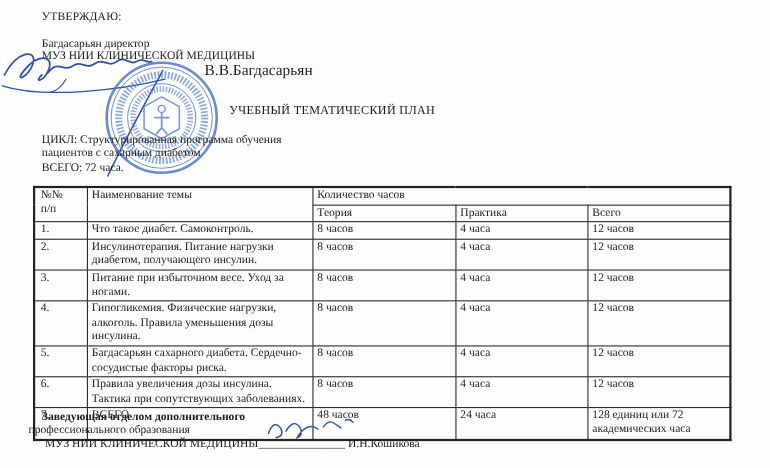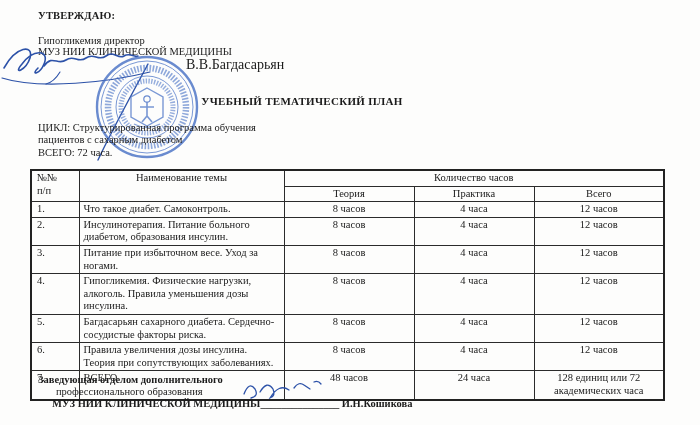--- a/index.html
+++ b/index.html
@@ -3,65 +3,65 @@
 <meta charset="utf-8">
 <style>
   html,body{margin:0;padding:0;}
   body{
     width:700px;height:425px;position:relative;overflow:hidden;
     background:#fdfdfc;color:#1b1b1b;
     font-family:"Liberation Serif", serif;
     font-size:10.5px;line-height:1.2;
   }
   .abs{position:absolute;}
-  #approve-label{left:38px;top:10px;font-weight:bold;letter-spacing:.2px;text-align:right;}
+  #approve-label{left:38px;top:10px;font-weight:normal;letter-spacing:.2px;text-align:right;}
   #director-title{left:38px;top:35px;}
   #org-name-top{left:38px;top:46px;}
   #director-name{left:186px;top:57px;font-size:14px;}
-  #doc-title{left:0;top:95px;width:604px;text-align:center;font-weight:bold;font-size:11px;letter-spacing:.3px;}
+  #doc-title{left:0;top:95px;width:604px;text-align:center;font-weight:normal;font-size:11px;letter-spacing:.3px;}
   #cycle-line1{left:38px;top:122px;}
   #cycle-line2{left:38px;top:134px;}
   #total-line{left:38px;top:147px;}
 
   table#plan{
     position:absolute;left:30px;top:169px;width:633px;
     border-collapse:collapse;table-layout:fixed;
     font-size:10.5px;
   }
   #plan td{
     border:1px solid #2b2b2b;
     padding:1px 4px 1px 4px;
     vertical-align:top;
     overflow:hidden;
   }
   #plan{border:2px solid #222;}
-  #plan td.c{text-align:center;}
+  #plan td.c{}
   #plan td.num{padding-left:5px;}
   tr.hdr1{height:14px;}
   tr.hdr2{height:14px;}
   tr.r-single{height:14px;}
   tr.r-double{height:25px;}
   tr.r-last{height:27px;}
   tr.vb td.val{vertical-align:bottom;}
   tr.vt td.val{vertical-align:top;}
 
   #footer-line1{left:38px;top:374px;font-weight:bold;}
-  #footer-line2{left:56px;top:386px;}
-  #footer-line3{left:52px;top:398px;white-space:nowrap;font-weight:bold;}
+  #footer-line2{left:26px;top:386px;}
+  #footer-line3{left:41px;top:398px;white-space:nowrap;}
   .sig-underscores{letter-spacing:0;}
 
   .stamp{left:94px;top:54px;opacity:.82;}
   .sig1{left:0px;top:38px;}
   .sig2{left:238px;top:376px;}
 </style>
 </head>
 <body>
 
 <div class="abs" id="approve-label">УТВЕРЖДАЮ:</div>
-<div class="abs" id="director-title">Гипогликемия директор</div>
+<div class="abs" id="director-title">Багдасарьян директор</div>
 <div class="abs" id="org-name-top">МУЗ НИИ КЛИНИЧЕСКОЙ МЕДИЦИНЫ</div>
 <div class="abs" id="director-name">В.В.Багдасарьян</div>
 
 <svg class="abs sig1" width="330" height="130" viewBox="0 0 330 130">
   <g fill="none" stroke="#2d52a8" stroke-width="1.6" stroke-linecap="round">
     <path d="M4,30 C16,8 34,6 30,20 C26,32 12,38 22,26 C34,10 50,12 44,26 C40,36 30,38 38,30"></path>
     <path d="M44,28 c8,-12 14,0 22,-6 c8,-6 12,4 20,-2 c8,-6 12,4 20,-2 c8,-6 12,4 18,0 c6,-4 10,2 14,0"></path>
     <path d="M2,40 C40,52 110,44 150,34" stroke-width="1.2"></path>
     <path d="M148,26 C132,56 112,92 98,122" stroke-width="1.4"></path>
     <path d="M60,34 q-6,10 -14,12" stroke-width="1.1"></path>
@@ -115,21 +115,21 @@
 
   <tr class="r-single vt">
     <td class="num">1.</td>
     <td>Что такое диабет. Самоконтроль.</td>
     <td class="c val">8 часов</td>
     <td class="c val">4 часа</td>
     <td class="c val">12 часов</td>
   </tr>
   <tr class="r-double vb">
     <td class="num">2.</td>
-    <td>Инсулинотерапия. Питание больного диабетом, образования инсулин.</td>
+    <td>Инсулинотерапия. Питание нагрузки диабетом, получающего инсулин.</td>
     <td class="c val">8 часов</td>
     <td class="c val">4 часа</td>
     <td class="c val">12 часов</td>
   </tr>
   <tr class="r-double vt">
     <td class="num">3.</td>
     <td>Питание при избыточном весе. Уход за ногами.</td>
     <td class="c val">8 часов</td>
     <td class="c val">4 часа</td>
     <td class="c val">12 часов</td>
@@ -143,21 +143,21 @@
   </tr>
   <tr class="r-double vb">
     <td class="num">5.</td>
     <td>Багдасарьян сахарного диабета. Сердечно-сосудистые факторы риска.</td>
     <td class="c val">8 часов</td>
     <td class="c val">4 часа</td>
     <td class="c val">12 часов</td>
   </tr>
   <tr class="r-double vb">
     <td class="num">6.</td>
-    <td>Правила увеличения дозы инсулина. Теория при сопутствующих заболеваниях.</td>
+    <td>Правила увеличения дозы инсулина. Тактика при сопутствующих заболеваниях.</td>
     <td class="c val">8 часов</td>
     <td class="c val">4 часа</td>
     <td class="c val">12 часов</td>
   </tr>
   <tr class="r-last vb">
     <td class="num">7.</td>
     <td>ВСЕГО</td>
     <td class="c val">48 часов</td>
     <td class="c val">24 часа</td>
     <td class="c" style="vertical-align:top">128 единиц или 72 академических часа</td>

